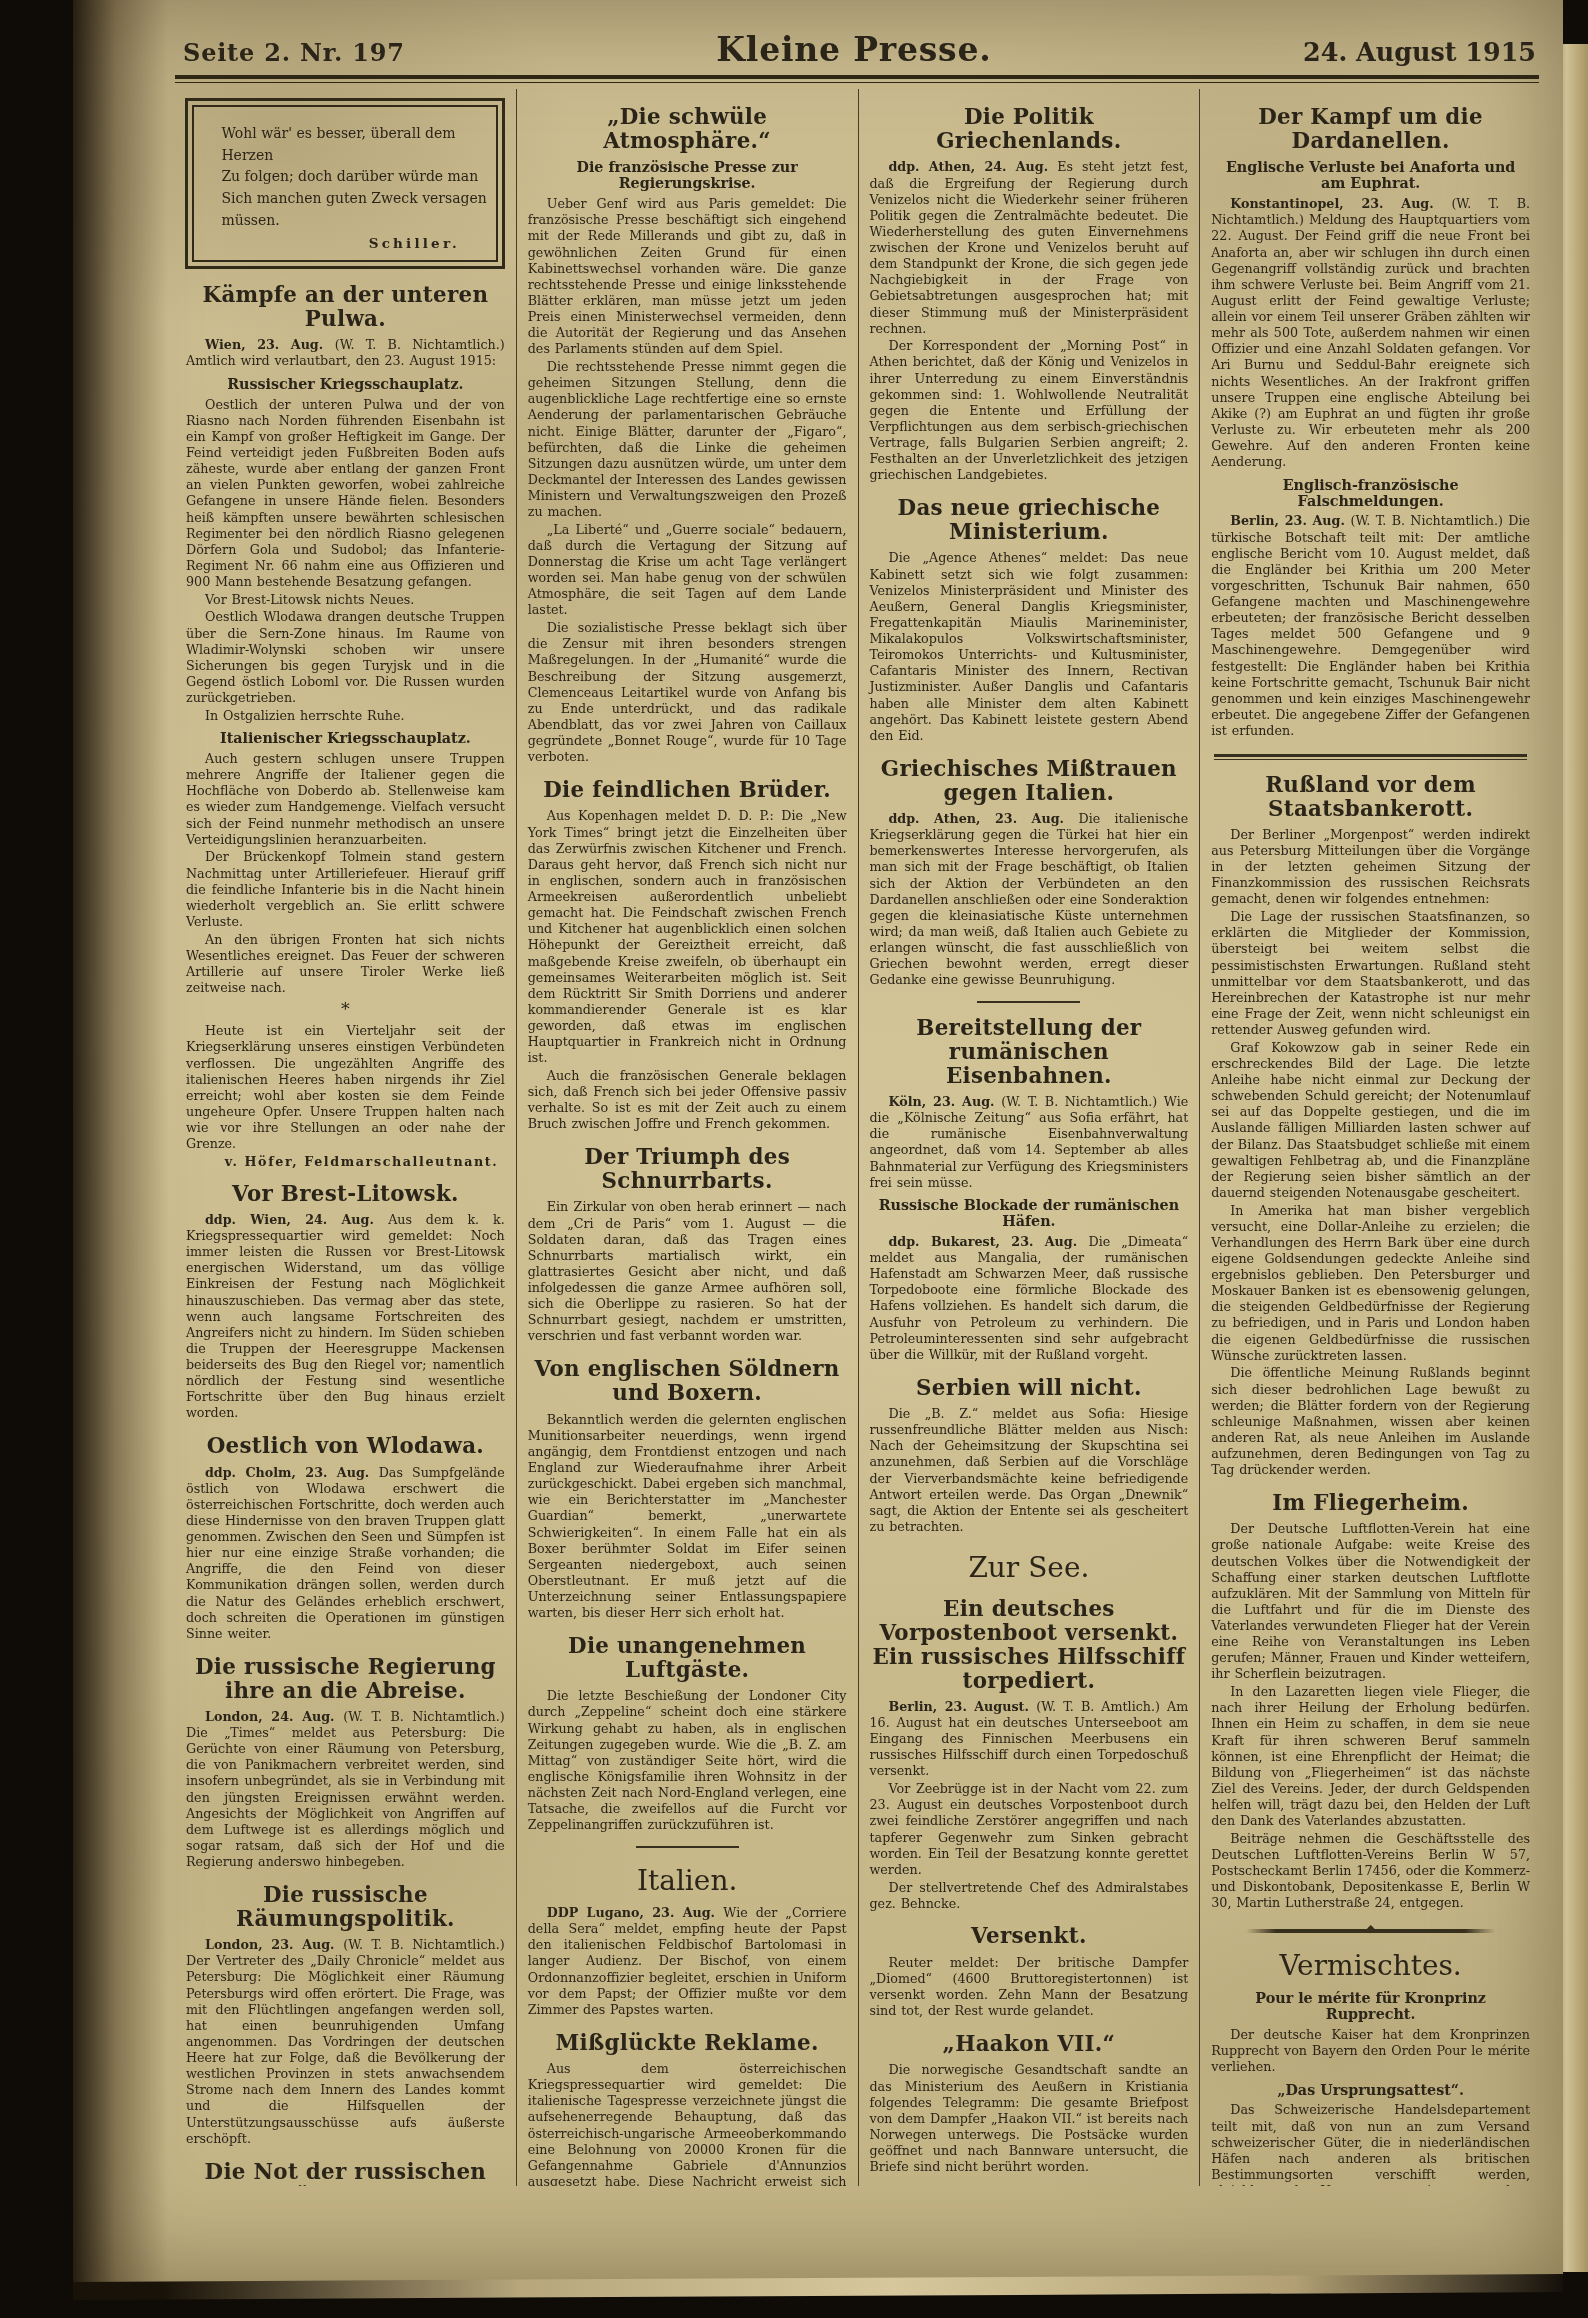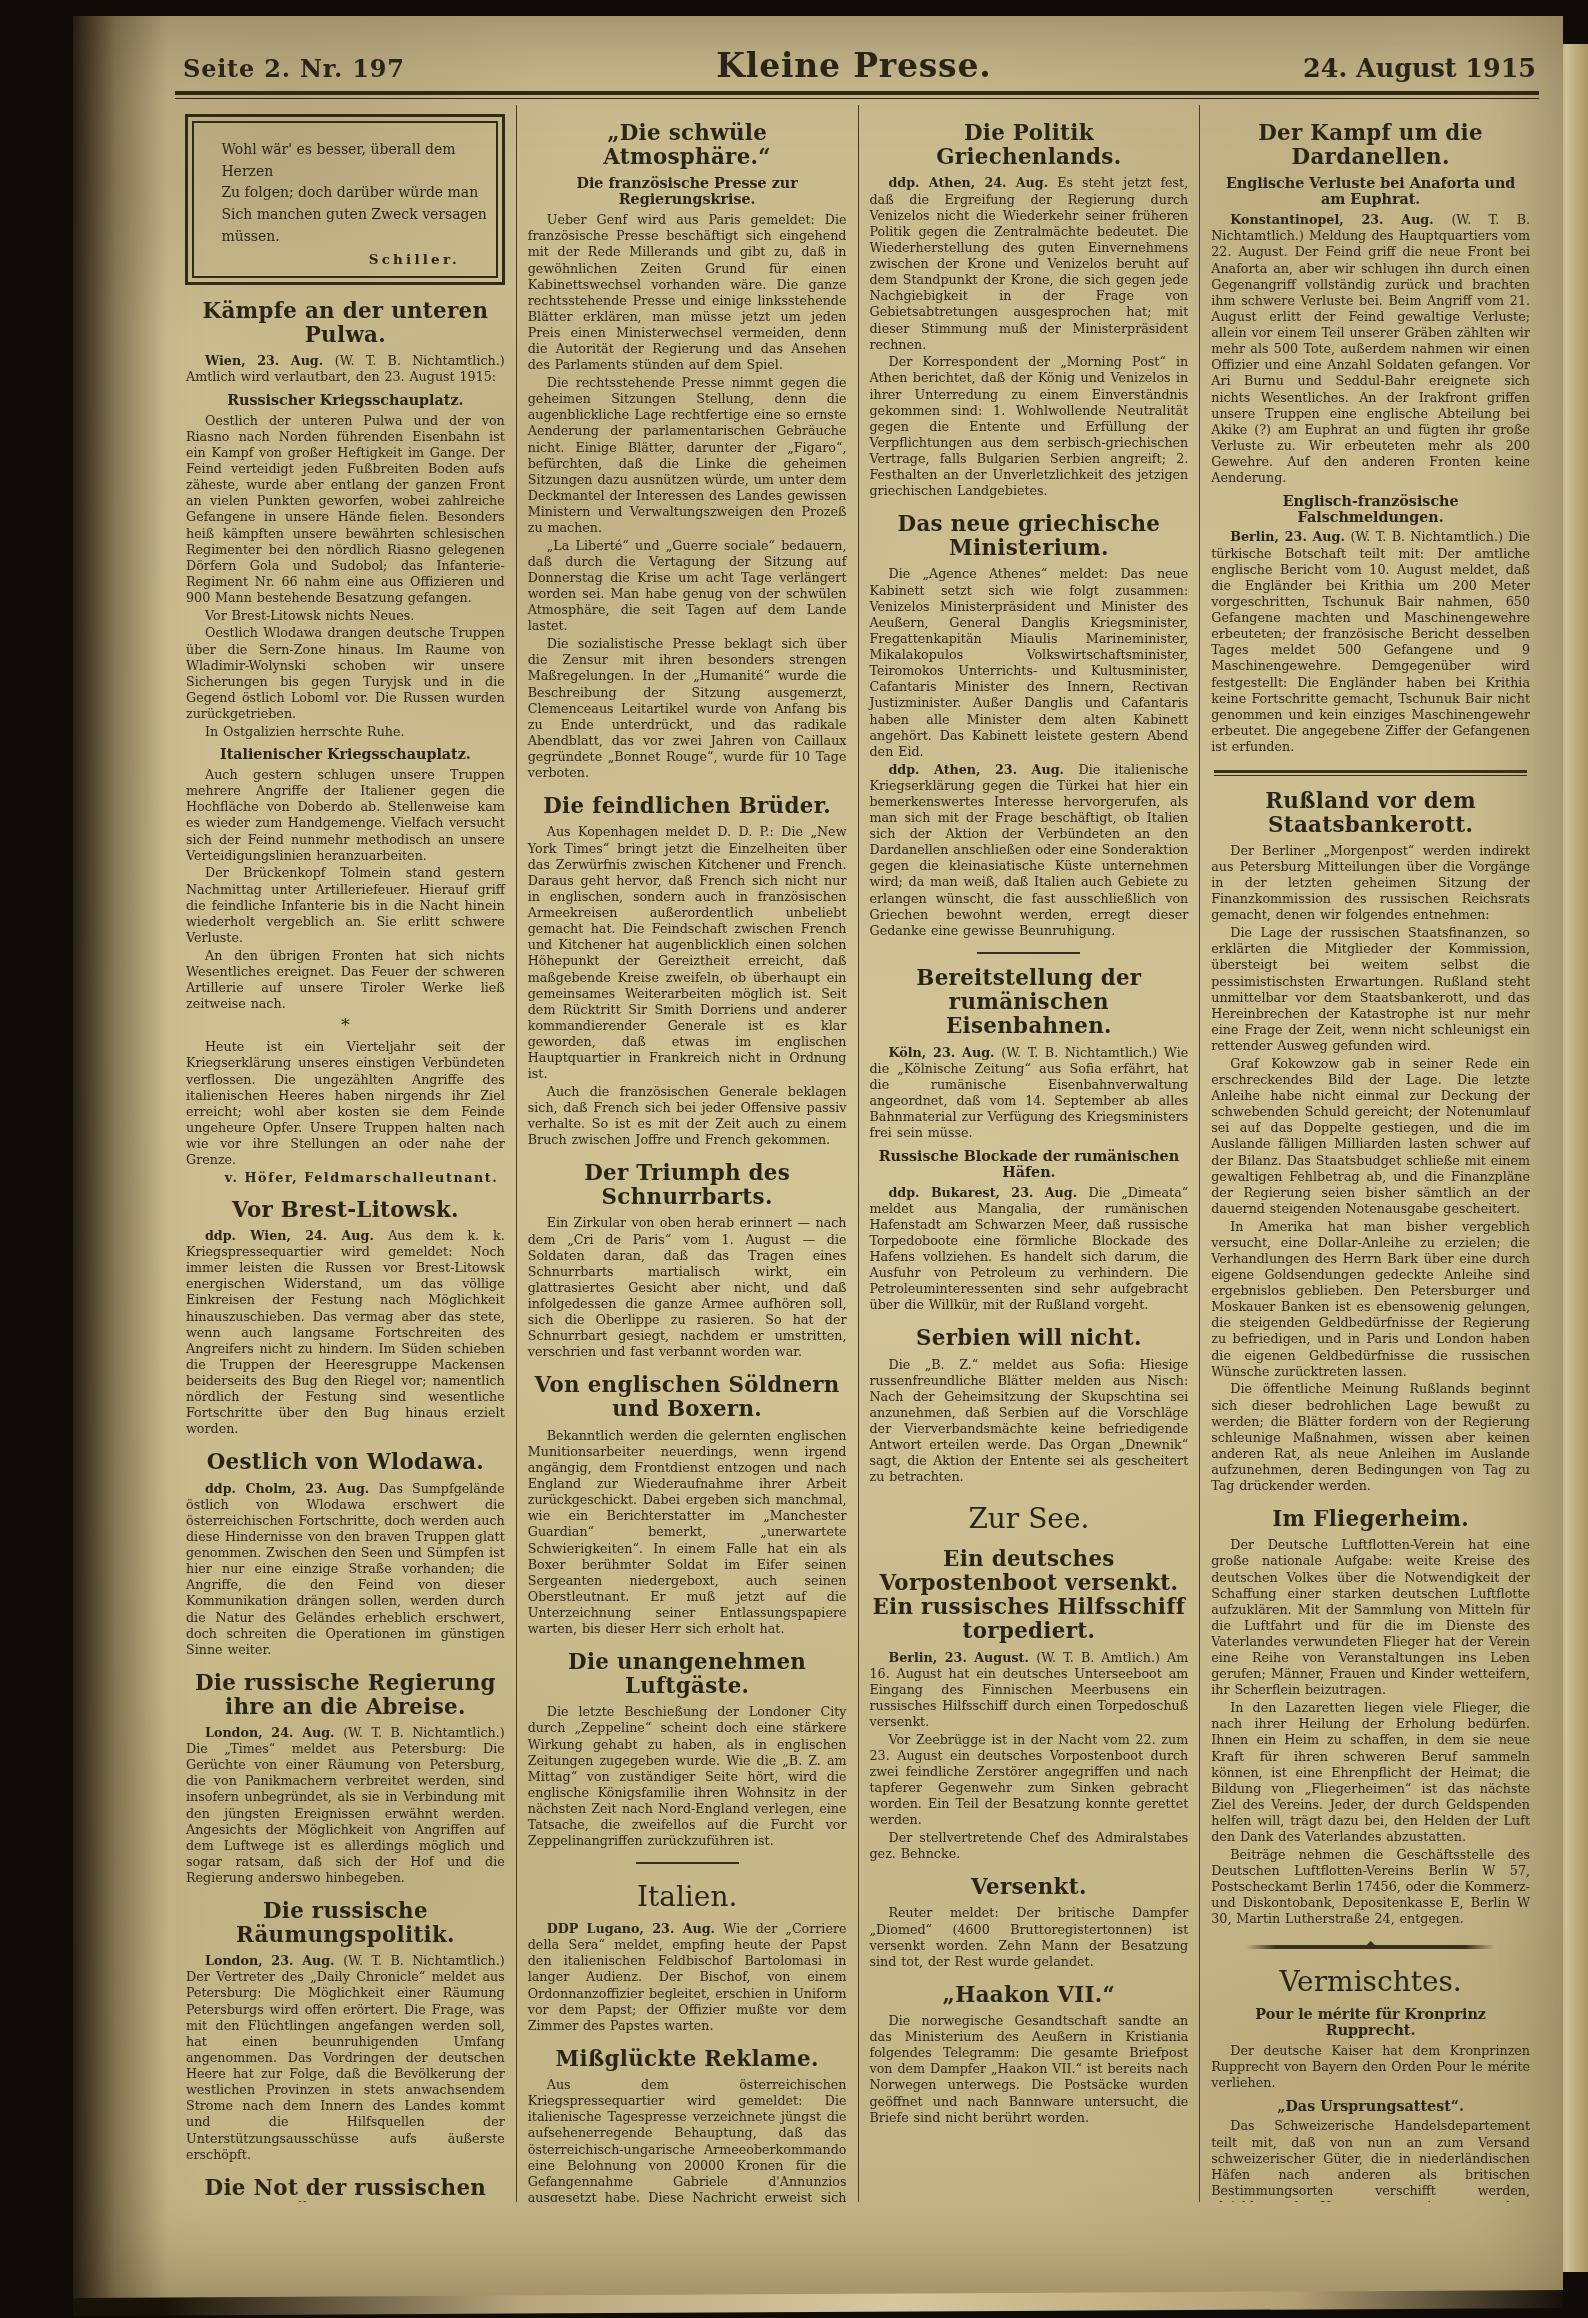--- a/index.html
+++ b/index.html
@@ -1,20 +1,20 @@
 <!DOCTYPE html>
 <html style="font-size:12.7px"><head>
 <meta charset="utf-8">
 <style>
   html,body{margin:0;padding:0;}
   body{width:1589px;height:2319px;background:#0f0b06;position:relative;overflow:hidden;
        font-family:"DejaVu Serif", serif;}
   .next-page{position:absolute;right:0;top:44px;width:41px;height:2228px;
        background:linear-gradient(90deg,#8d7d57,#cfc196 45%,#a6925f);}
-  .page{position:absolute;left:73px;top:16px;width:1490px;height:2284px;color:#2b2418;
+  .page{position:absolute;left:73px;top:0;width:1490px;height:2284px;color:#2b2418;
        background-color:#c9bb90;
        background-image:
          radial-gradient(413px 286px at 14% 6%, rgba(110,90,52,.22), transparent 70%),
          radial-gradient(540px 413px at 30% 22%, rgba(120,98,58,.16), transparent 70%),
          radial-gradient(477px 334px at 80% 8%, rgba(122,100,60,.15), transparent 70%),
          radial-gradient(604px 556px at 55% 55%, rgba(238,228,192,.20), transparent 72%),
          radial-gradient(413px 334px at 20% 80%, rgba(116,95,56,.13), transparent 70%),
          radial-gradient(508px 334px at 85% 90%, rgba(116,95,56,.15), transparent 70%),
          linear-gradient(180deg,#cabb8f,#cec092 45%,#c3b485);
        box-shadow:inset 0 0 111px rgba(58,43,18,.5);}
@@ -145,20 +145,23 @@
     <div class="col">
         <div class="head">
           <div>Die Politik Griechenlands.</div>
         </div>
         <p class="para"><b class="lead">ddp. Athen, 24. Aug. </b>Es steht jetzt fest, daß die Ergreifung der Regierung durch Venizelos nicht die Wiederkehr seiner früheren Politik gegen die Zentralmächte bedeutet. Die Wiederherstellung des guten Einvernehmens zwischen der Krone und Venizelos beruht auf dem Standpunkt der Krone, die sich gegen jede Nachgiebigkeit in der Frage von Gebietsabtretungen ausgesprochen hat; mit dieser Stimmung muß der Ministerpräsident rechnen.</p>
         <p class="para">Der Korrespondent der „Morning Post“ in Athen berichtet, daß der König und Venizelos in ihrer Unterredung zu einem Einverständnis gekommen sind: 1. Wohlwollende Neutralität gegen die Entente und Erfüllung der Verpflichtungen aus dem serbisch-griechischen Vertrage, falls Bulgarien Serbien angreift; 2. Festhalten an der Unverletzlichkeit des jetzigen griechischen Landgebietes.</p>
         <div class="head">
           <div>Das neue griechische Ministerium.</div>
         </div>
         <p class="para">Die „Agence Athenes“ meldet: Das neue Kabinett setzt sich wie folgt zusammen: Venizelos Ministerpräsident und Minister des Aeußern, General Danglis Kriegsminister, Fregattenkapitän Miaulis Marineminister, Mikalakopulos Volkswirtschaftsminister, Teiromokos Unterrichts- und Kultusminister, Cafantaris Minister des Innern, Rectivan Justizminister. Außer Danglis und Cafantaris haben alle Minister dem alten Kabinett angehört. Das Kabinett leistete gestern Abend den Eid.</p>
+        <div class="head">
+          <div>Griechisches Mißtrauen gegen Italien.</div>
+        </div>
         <p class="para"><b class="lead">ddp. Athen, 23. Aug. </b>Die italienische Kriegserklärung gegen die Türkei hat hier ein bemerkenswertes Interesse hervorgerufen, als man sich mit der Frage beschäftigt, ob Italien sich der Aktion der Verbündeten an den Dardanellen anschließen oder eine Sonderaktion gegen die kleinasiatische Küste unternehmen wird; da man weiß, daß Italien auch Gebiete zu erlangen wünscht, die fast ausschließlich von Griechen bewohnt werden, erregt dieser Gedanke eine gewisse Beunruhigung.</p>
         <div class="rule-short"></div>
         <div class="head">
           <div>Bereitstellung der rumänischen Eisenbahnen.</div>
         </div>
         <p class="para"><b class="lead">Köln, 23. Aug. </b>(W. T. B. Nichtamtlich.) Wie die „Kölnische Zeitung“ aus Sofia erfährt, hat die rumänische Eisenbahnverwaltung angeordnet, daß vom 14. September ab alles Bahnmaterial zur Verfügung des Kriegsministers frei sein müsse.</p>
         <div class="sub">Russische Blockade der rumänischen Häfen.</div>
         <p class="para"><b class="lead">ddp. Bukarest, 23. Aug. </b>Die „Dimeata“ meldet aus Mangalia, der rumänischen Hafenstadt am Schwarzen Meer, daß russische Torpedoboote eine förmliche Blockade des Hafens vollziehen. Es handelt sich darum, die Ausfuhr von Petroleum zu verhindern. Die Petroleuminteressenten sind sehr aufgebracht über die Willkür, mit der Rußland vorgeht.</p>
         <div class="head">
           <div>Serbien will nicht.</div>

